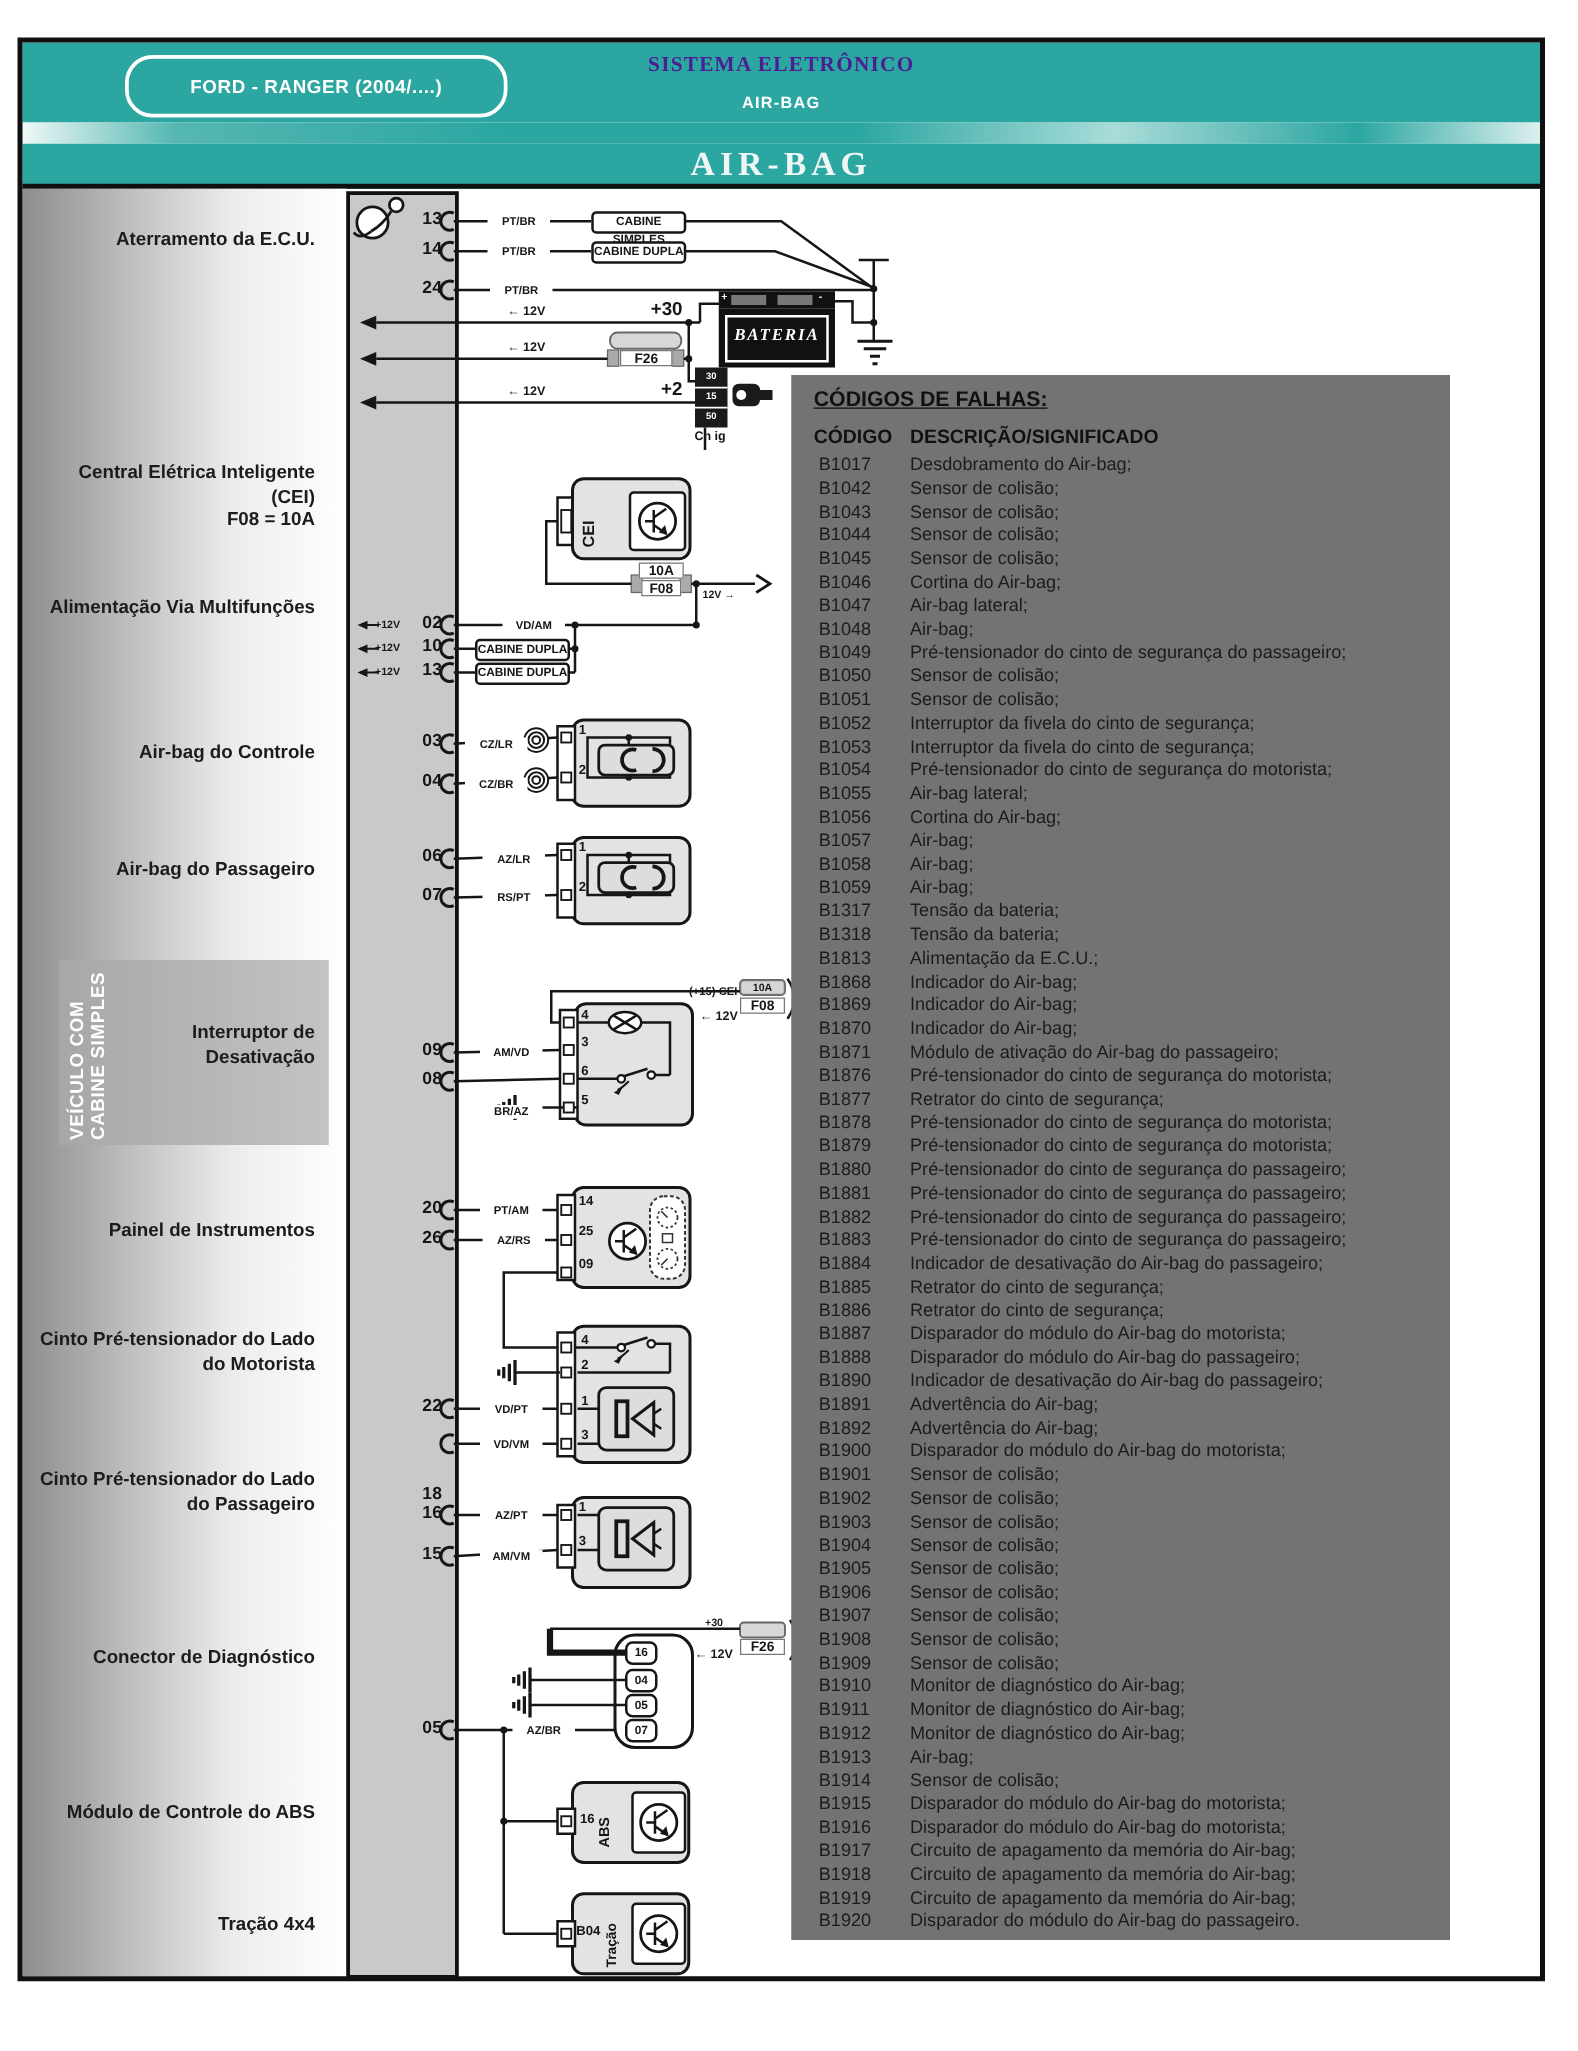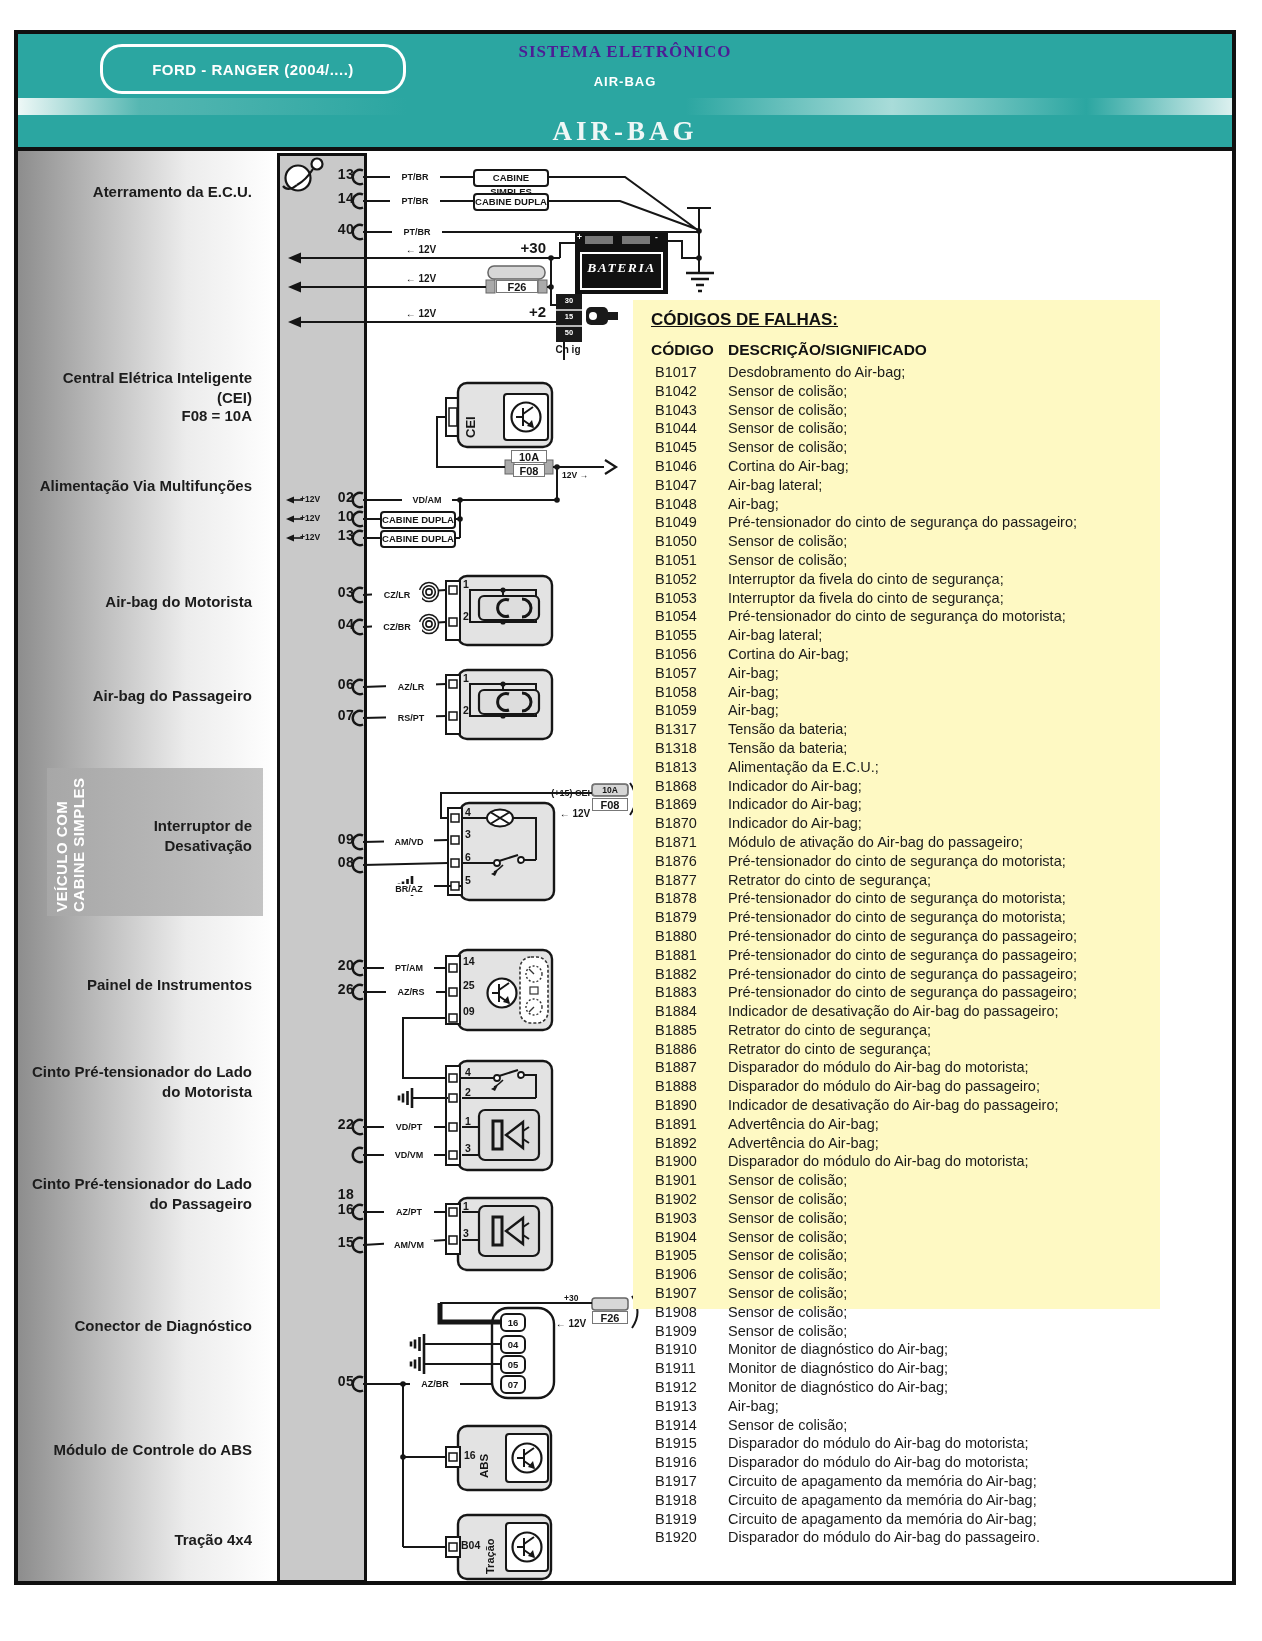--- a/index.html
+++ b/index.html
@@ -48,21 +48,21 @@
   .wht{color:#fff;}
   .bat{font-family:"Liberation Serif",serif;font-size:13.5px;font-style:italic;
        letter-spacing:1.5px;text-align:center;}
   .ign{font-size:7.5px;text-align:center;}
   .rot{writing-mode:vertical-rl;transform:rotate(180deg);}
   .vtag{position:absolute;left:6px;top:4px;height:140px;color:#fff;font-weight:bold;
         font-size:15px;letter-spacing:.5px;}
   .vtag span{display:block;}
   #labels{position:absolute;left:0;top:0;width:1262px;height:1641px;pointer-events:none;}
   #diagram-svg{position:absolute;left:0;top:0;}
-  #codes{position:absolute;left:633px;top:300px;width:527px;height:1009px;background:#fef9c3;}
+  #codes{position:absolute;left:633px;top:300px;width:527px;height:1252px;background:#737373;}
   .codes-title{position:absolute;left:18px;top:10px;font-size:17px;font-weight:bold;
                text-decoration:underline;color:#111;}
   .codes-head{position:absolute;left:0;top:41px;width:100%;font-weight:bold;font-size:15.5px;color:#111;}
   .ch-code{position:absolute;left:18px;}
   .ch-desc{position:absolute;left:95px;}
   .codes-rows{position:absolute;left:0;top:63px;width:100%;}
   .crow{display:flex;height:18.8px;font-size:14.5px;line-height:18.8px;color:#1b1b1b;}
   .ccode{flex:none;width:73px;padding-left:22px;}
   .cdesc{flex:1;}
 </style>
@@ -364,39 +364,39 @@
       </g>
     </g>
   </svg>
 
   <div id="labels">
       <div class="sblab" style="top: 182px;">Aterramento da E.C.U.</div>
       <div class="sblab" style="top: 368px;">Central Elétrica Inteligente
 (CEI)</div>
       <div class="sblab" style="top: 406px;">F08 = 10A</div>
       <div class="sblab" style="top: 476px;">Alimentação Via Multifunções</div>
-      <div class="sblab" style="top: 592px;">Air-bag do Motorista</div>
+      <div class="sblab" style="top: 592px;">Air-bag do Controle</div>
       <div class="sblab" style="top: 686px;">Air-bag do Passageiro</div>
       <div class="sblab" style="top: 816px;">Interruptor de
 Desativação</div>
       <div class="sblab" style="top: 975px;">Painel de Instrumentos</div>
       <div class="sblab" style="top: 1062px;">Cinto Pré-tensionador do Lado
 do Motorista</div>
       <div class="sblab" style="top: 1174px;">Cinto Pré-tensionador do Lado
 do Passageiro</div>
       <div class="sblab" style="top: 1316px;">Conector de Diagnóstico</div>
       <div class="sblab" style="top: 1440px;">Módulo de Controle do ABS</div>
       <div class="sblab" style="top: 1530px;">Tração 4x4</div>
       <div class="lab pn" style="left: 328px; top: 167px; width: 26px;">13</div>
       <div class="lab wire" style="left: 390px; top: 172px; width: 50px;">PT/BR</div>
       <div class="lab tagbox" style="left: 473px; top: 169px; width: 72px;">CABINE SIMPLES</div>
       <div class="lab pn" style="left: 328px; top: 191px; width: 26px;">14</div>
       <div class="lab wire" style="left: 390px; top: 196px; width: 50px;">PT/BR</div>
       <div class="lab tagbox" style="left: 473px; top: 193px; width: 72px;">CABINE DUPLA</div>
-      <div class="lab pn" style="left: 328px; top: 222px; width: 26px;">40</div>
+      <div class="lab pn" style="left: 328px; top: 222px; width: 26px;">24</div>
       <div class="lab wire" style="left: 392px; top: 227px; width: 50px;">PT/BR</div>
       <div class="lab pn" style="left: 328px; top: 490px; width: 26px;">02</div>
       <div class="lab wire" style="left: 402px; top: 495px; width: 50px;">VD/AM</div>
       <div class="lab ti" style="left: 300px; top: 495px; width: 30px;">+12V</div>
       <div class="lab pn" style="left: 328px; top: 509px; width: 26px;">10</div>
       <div class="lab tagbox" style="left: 380px; top: 511px; width: 72px;">CABINE DUPLA</div>
       <div class="lab ti" style="left: 300px; top: 514px; width: 30px;">+12V</div>
       <div class="lab pn" style="left: 328px; top: 528px; width: 26px;">13</div>
       <div class="lab tagbox" style="left: 380px; top: 530px; width: 72px;">CABINE DUPLA</div>
       <div class="lab ti" style="left: 300px; top: 533px; width: 30px;">+12V</div>

